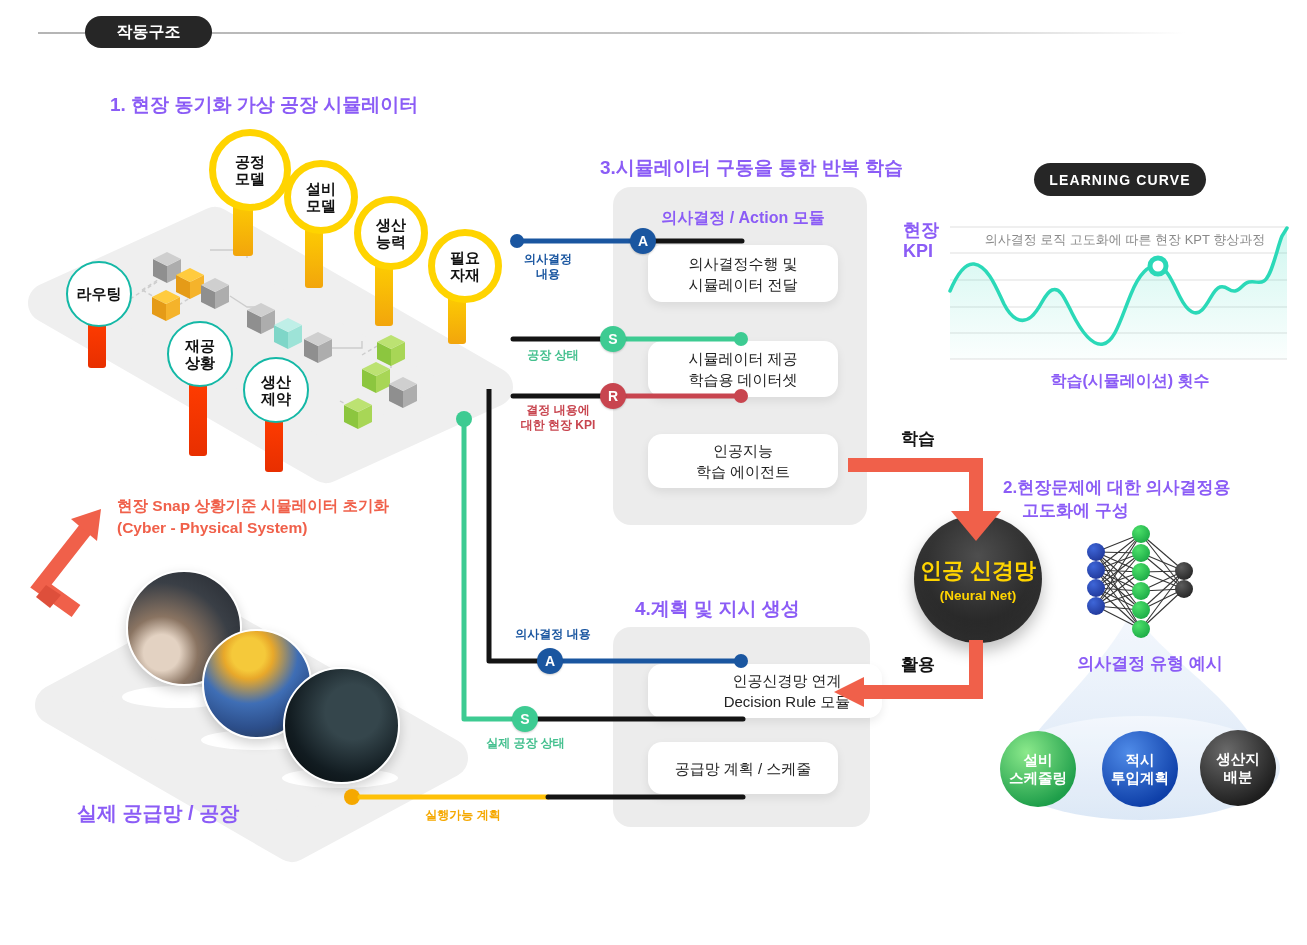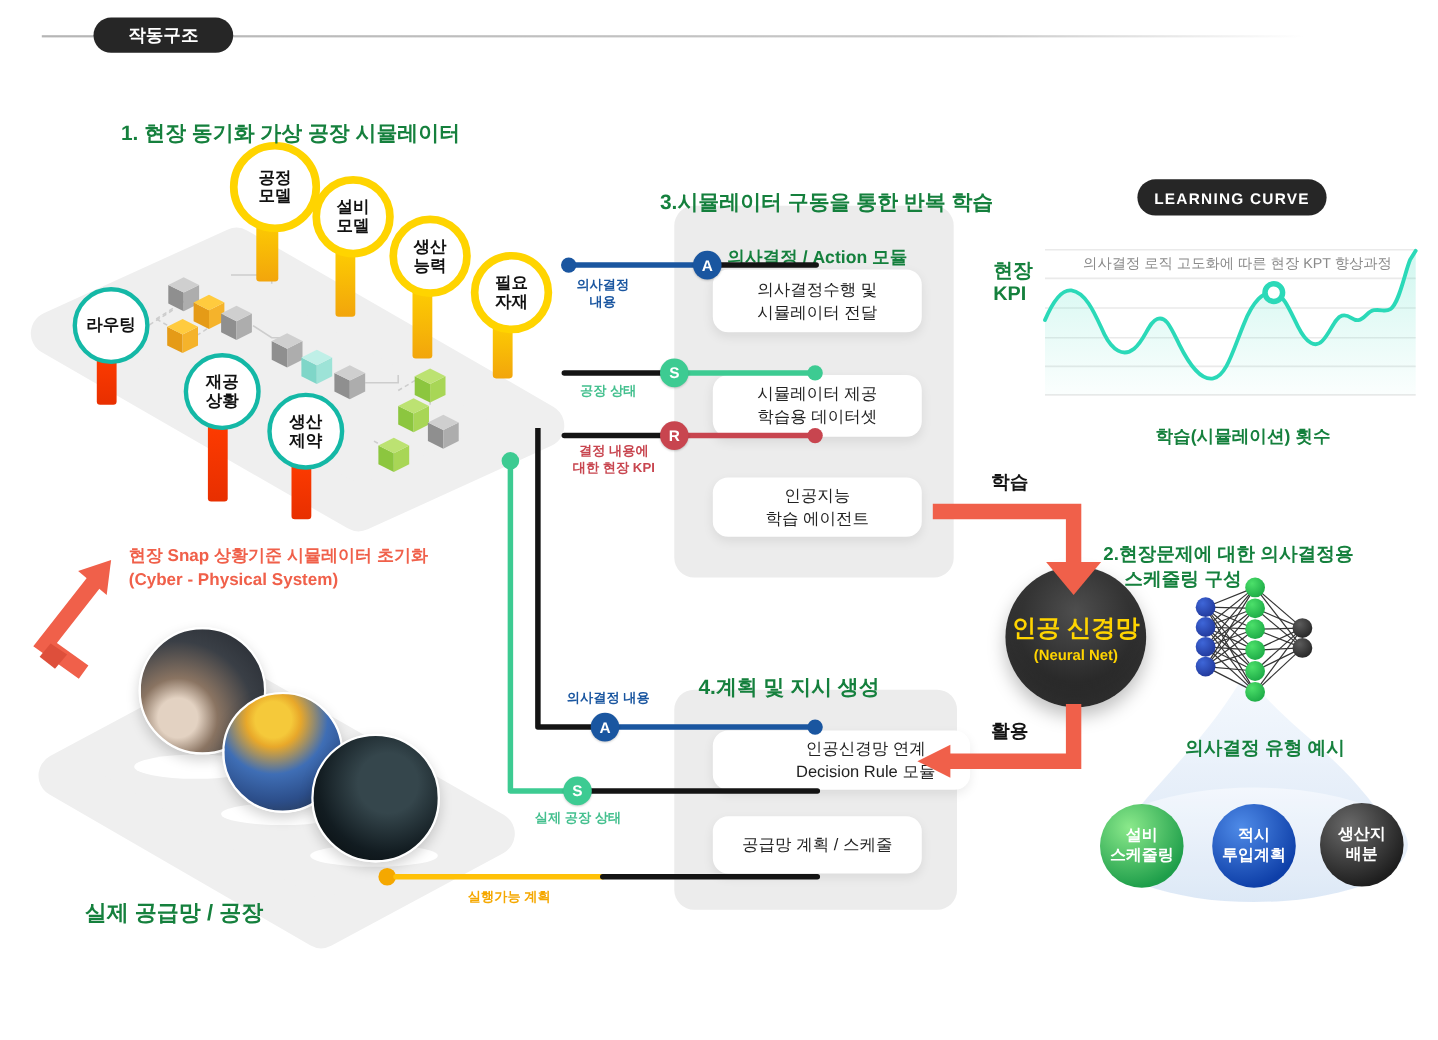--- a/index.html
+++ b/index.html
@@ -4,32 +4,32 @@
 <style>
   html,body{margin:0;padding:0;background:#fff;}
   .stage{position:relative;width:1307px;height:945px;background:#fff;overflow:hidden;
          font-family:"Liberation Sans","DejaVu Sans",sans-serif;color:#111;}
   svg{position:absolute;left:0;top:0;pointer-events:none;}
   #svg-bg{z-index:1;} #svg-fg{z-index:5;}
   .topline{position:absolute;left:38px;top:32px;width:1234px;height:2px;z-index:1;
            background:linear-gradient(90deg,#b5b5b5,#c9c9c9 70%,rgba(255,255,255,0) 93%);}
   .pill{position:absolute;background:#262626;color:#fff;border-radius:18px;display:flex;
         align-items:center;justify-content:center;font-weight:700;z-index:2;}
-  .h{position:absolute;font-weight:700;color:#15803d;z-index:6;white-space:pre-line;margin-top:16px;}
+  .h{position:absolute;font-weight:700;color:#8b5cf6;z-index:6;white-space:pre-line;}
   .panel{position:absolute;background:#ececec;border-radius:18px;z-index:2;}
   .wbox{position:absolute;background:#fff;border-radius:14px;box-shadow:0 4px 10px rgba(0,0,0,.08);
         display:flex;align-items:center;justify-content:center;text-align:center;font-size:15px;
         color:#222;white-space:pre-line;z-index:4;line-height:1.4;font-weight:500;}
   .stem{position:absolute;z-index:3;border-radius:3px;}
   .stem.y{background:linear-gradient(#ffd400,#f2a50c);}
   .stem.r{background:linear-gradient(#ff3c00,#e82f00);}
   .pin{position:absolute;border-radius:50%;background:#fff;display:flex;align-items:center;
        justify-content:center;text-align:center;font-weight:700;color:#111;font-size:15px;
        line-height:1.15;white-space:pre-line;z-index:4;}
-  .pin.y{border:7px solid #ffd400;} .pin.r{border:4px solid #14b8a6;}
+  .pin.y{border:7px solid #ffd400;} .pin.r{border:2px solid #14b8a6;}
   .badge{position:absolute;border-radius:50%;color:#fff;font-weight:800;display:flex;width:26px;height:26px;
          align-items:center;justify-content:center;z-index:6;font-size:14px;box-shadow:0 1px 2px rgba(0,0,0,.2);}
   .lbl{position:absolute;font-weight:600;white-space:pre-line;z-index:6;font-size:12px;
        text-align:center;line-height:1.22;}
   .sphere{position:absolute;border-radius:50%;display:flex;flex-direction:column;align-items:center;
           justify-content:center;color:#fff;font-weight:700;text-align:center;z-index:4;
           white-space:pre-line;line-height:1.25;font-size:14.5px;}
   .photo{position:absolute;border-radius:50%;border:2px solid #fff;box-shadow:0 5px 12px rgba(0,0,0,.18);z-index:4;}
   .neural-sphere{position:absolute;left:914px;top:515px;width:128px;height:128px;border-radius:50%;z-index:4;
       background:radial-gradient(circle at 50% 32%,#4e4e4e,#2c2c2c 55%,#161616 95%);
@@ -206,21 +206,21 @@
         <circle cx="1141" cy="629" r="9" fill="url(#nodeGreen)"></circle>
         <circle cx="1184" cy="571" r="9" fill="url(#nodeDark)"></circle>
         <circle cx="1184" cy="589" r="9" fill="url(#nodeDark)"></circle>
       </g>
   </svg>
 
   <div class="h" style="left:110px;top:92px;font-size:19px;">1. 현장 동기화 가상 공장 시뮬레이터</div>
   <div class="h" style="left:600px;top:155px;font-size:19px;">3.시뮬레이터 구동을 통한 반복 학습</div>
   <div class="h" style="left:635px;top:596px;font-size:19px;text-align:right;">4.계획 및 지시 생성</div>
   <div class="h" style="left:1003px;top:476px;font-size:17px;">2.현장문제에 대한 의사결정용</div>
-  <div class="h" style="left:1022px;top:499px;font-size:17px;">스케줄링 구성</div>
+  <div class="h" style="left:1022px;top:499px;font-size:17px;">고도화에 구성</div>
   <div class="h" style="left:1060px;top:652px;width:180px;text-align:center;font-size:17px;font-weight:800;">의사결정 유형 예시</div>
   <div class="h" style="left:77px;top:800px;font-size:20px;font-weight:800;">실제 공급망 / 공장</div>
 
   <div class="lbl" style="left:117px;top:497px;color:#F0604A;font-size:15.5px;text-align:left;">현장 Snap 상황기준 시뮬레이터 초기화</div>
   <div class="lbl" style="left:117px;top:519px;color:#F0604A;font-size:15.5px;text-align:left;">(Cyber - Physical System)</div>
 
   <div class="panel" style="left:613px;top:187px;width:254px;height:338px;"></div>
   <div class="panel" style="left:613px;top:627px;width:257px;height:200px;"></div>
 
   <div class="h" style="left:648px;top:208px;width:190px;text-align:center;font-size:16px;font-weight:800;z-index:4;">의사결정 / Action 모듈</div>

